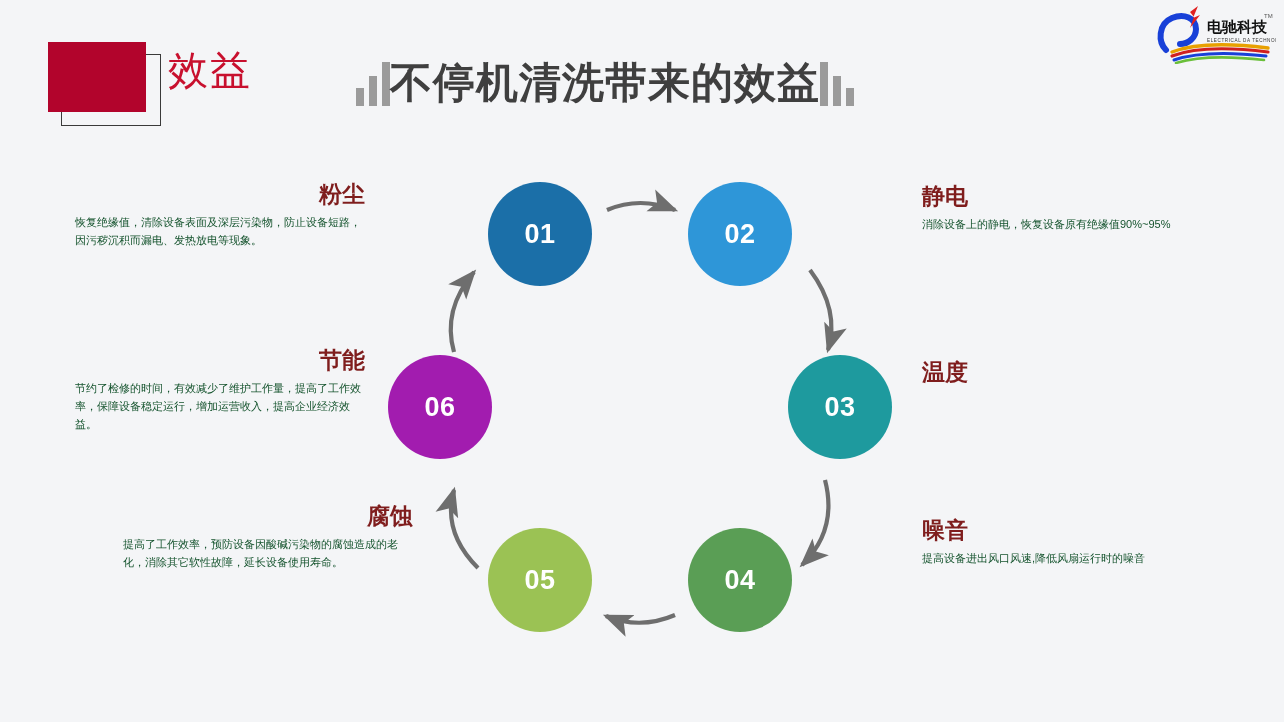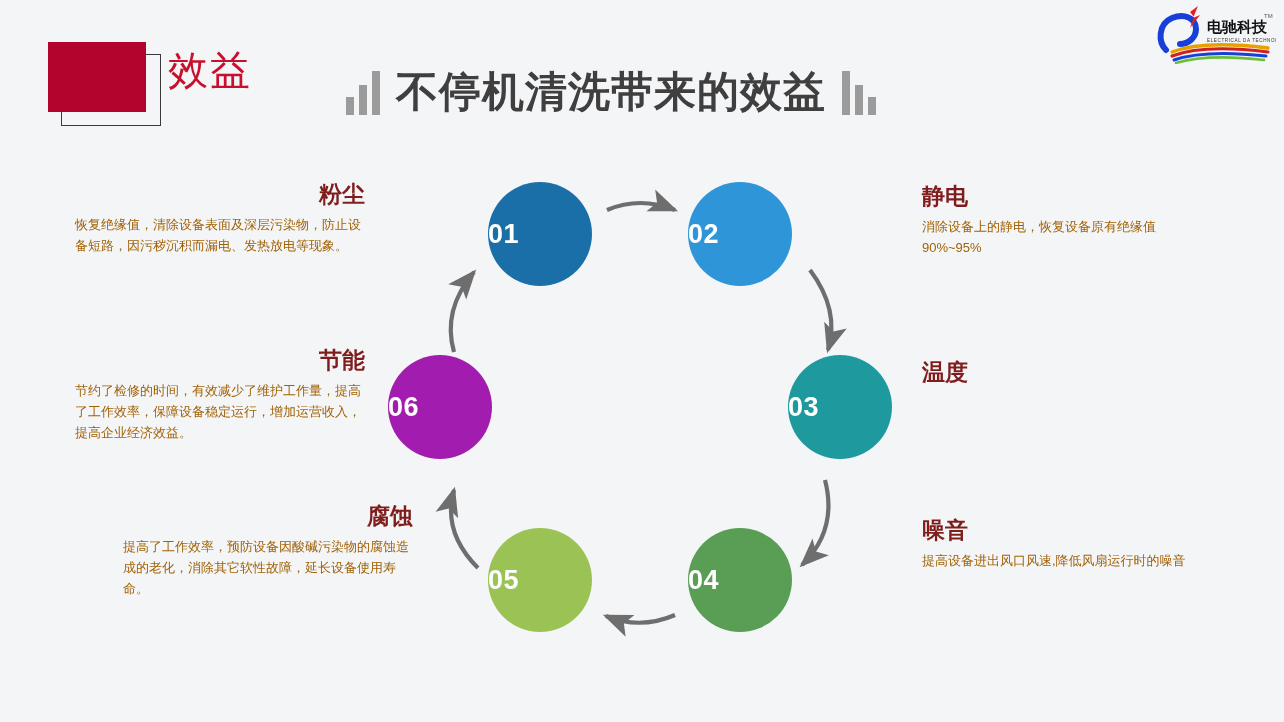--- a/index.html
+++ b/index.html
@@ -27,22 +27,22 @@
     width:98px; height:70px;
     background:#b2042c;
   }
   .badge-label {
     position:absolute; left:168px; top:50px;
     font-size:40px; font-weight:400; color:#c8102e;
     letter-spacing:2px; line-height:1;
   }
 
   .title-row {
-    position:absolute; left:346px; top:62px;
-    display:flex; align-items:center; gap:16px; height:62px;
+    position:absolute; left:356px; top:62px;
+    display:flex; align-items:flex-start; height:62px;
   }
   .bars { display:flex; align-items:flex-end; gap:5px; height:44px; }
   .bars i { display:block; width:8px; background:#9b9b9b; }
   .bars.asc i:nth-child(1){ height:18px; }
   .bars.asc i:nth-child(2){ height:30px; }
   .bars.asc i:nth-child(3){ height:44px; }
   .bars.desc i:nth-child(1){ height:44px; }
   .bars.desc i:nth-child(2){ height:30px; }
   .bars.desc i:nth-child(3){ height:18px; }
   .main-title {
@@ -52,28 +52,28 @@
   }
 
   
   .logo { position:absolute; right:8px; top:4px; width:124px; height:60px; }
 
   
   #diagram { position:absolute; left:370px; top:160px; width:540px; height:520px; }
   #diagram svg { position:absolute; left:0; top:0; }
   .node {
     position:absolute; border-radius:50%;
-    display:flex; align-items:center; justify-content:flex-start;
+    display:flex; align-items:center; justify-content:center;
     color:#ffffff; font-size:27px; font-weight:700; letter-spacing:0.5px;
   }
 
   
   .block { position:absolute; width:292px; }
   .block .bt { font-size:23px; font-weight:700; color:#7f1d1d; line-height:1.1; margin-bottom:7px; }
-  .block .bd { font-size:13px; color:#a16207; line-height:1.62; }
+  .block .bd { font-size:11px; color:#14532d; line-height:1.62; }
   .left-block { text-align:left; }
   .left-block .bt { text-align:right; padding-right:2px; }
   .right-block { text-align:left; }
 </style>
 </head>
 <body>
 
 <div id="slide">
 
   <div class="badge-wrap">

